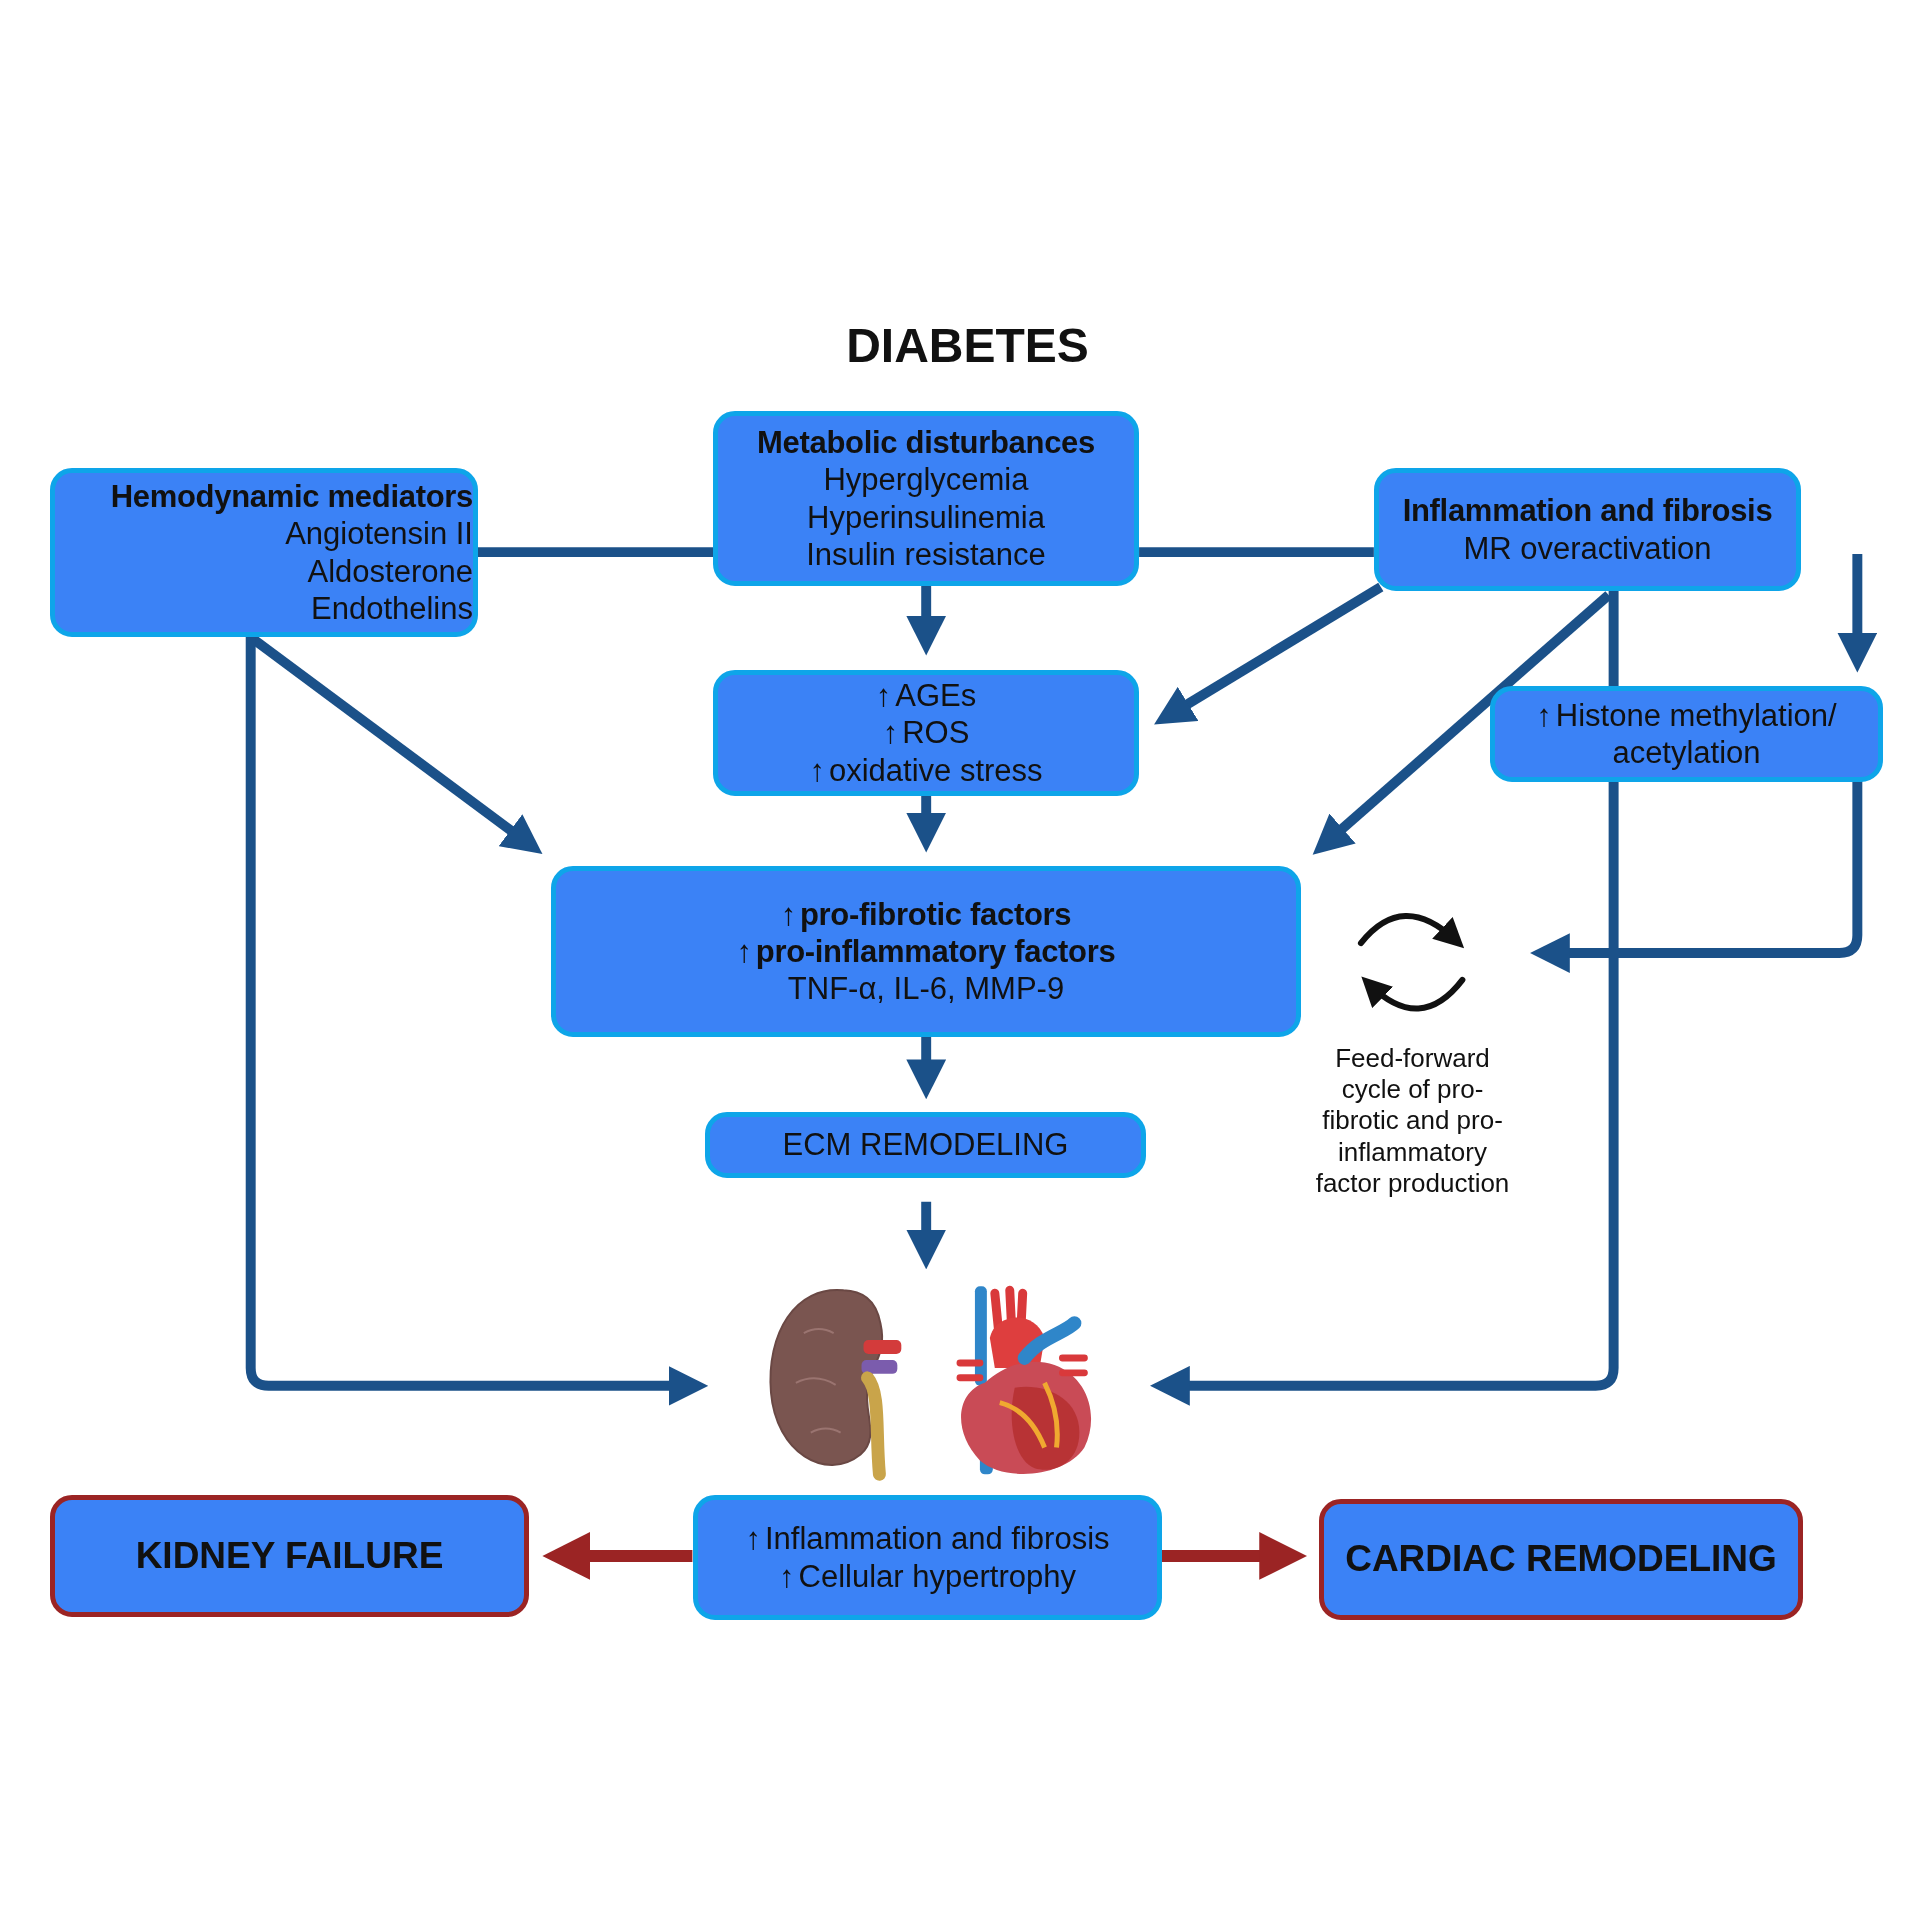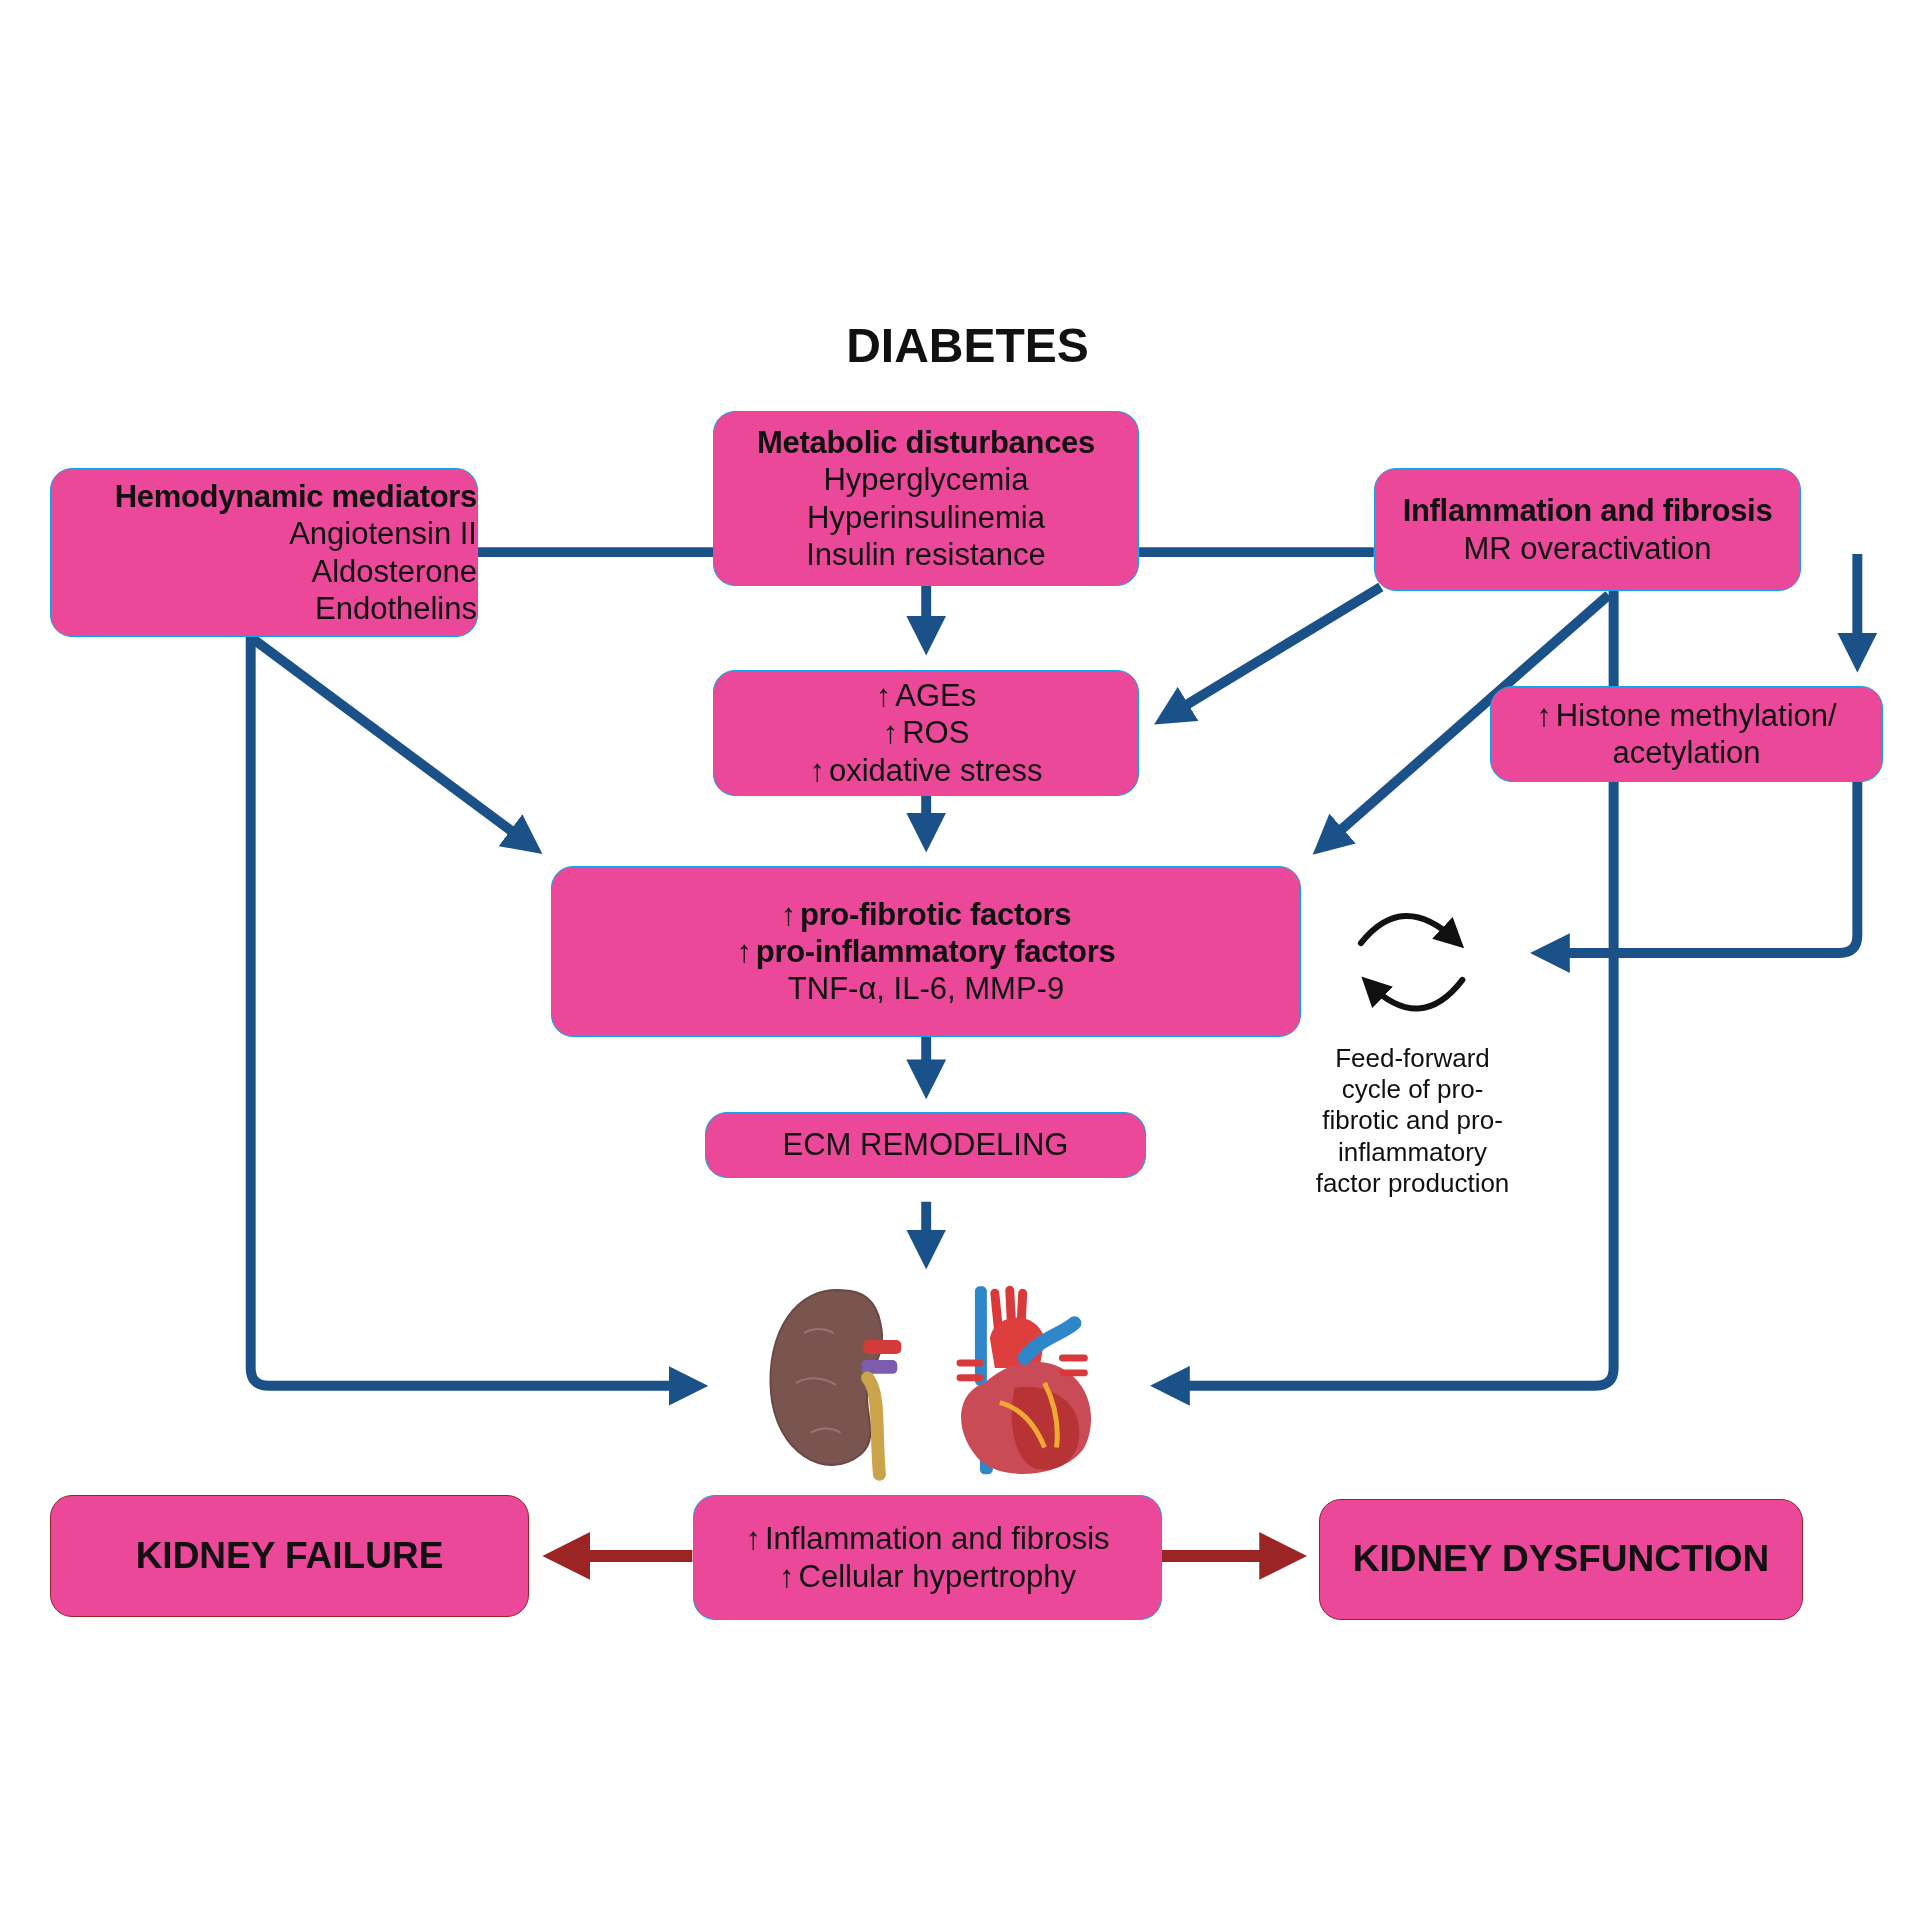--- a/index.html
+++ b/index.html
@@ -1,20 +1,20 @@
 <!DOCTYPE html>
 <html><head>
 <meta charset="utf-8">
 <style>
   html, body { margin: 0; padding: 0; background: #ffffff; }
   body { width: 1924px; height: 1925px; position: relative; overflow: hidden;
          font-family: "Liberation Sans", "DejaVu Sans", sans-serif; color: #111; }
   #canvas { position: absolute; left: 0; top: 0; width: 1924px; height: 1925px; }
-  .box { position: absolute; box-sizing: border-box; background: #ec4899;
-         border: 1px solid #0ea5e9; border-radius: 22px;
+  .box { position: absolute; box-sizing: border-box; background: #3b82f6;
+         border: 5px solid #0ea5e9; border-radius: 22px;
          display: flex; flex-direction: column; align-items: center; justify-content: center;
          text-align: center; line-height: 1.2; }
   .box.red { border-color: #9b2424; }
   .box .t { font-size: 31px; font-weight: bold; letter-spacing: -0.3px; }
   .box .l { font-size: 31px; }
   .title { position: absolute; left: 0; width: 1853px; top: 318px; text-align: center;
            font-size: 48px; font-weight: bold; padding-left: 41px; }
   .big { font-size: 37px; font-weight: bold; }
   .ff-text { position: absolute; left: 1284px; width: 257px; top: 1043px; text-align: center;
              font-size: 26px; line-height: 1.2; }
@@ -147,15 +147,15 @@
 <div class="box red" style="left:50px; top:1495px; width:479px; height:122px;">
   <div class="big">KIDNEY FAILURE</div>
 </div>
 
 <div class="box" style="left:693px; top:1495px; width:469px; height:125px;">
   <div class="l up">Inflammation and fibrosis</div>
   <div class="l up">Cellular hypertrophy</div>
 </div>
 
 <div class="box red" style="left:1319px; top:1499px; width:484px; height:121px;">
-  <div class="big">KIDNEY DYSFUNCTION</div>
+  <div class="big">CARDIAC REMODELING</div>
 </div>
 
 
 </body></html>

